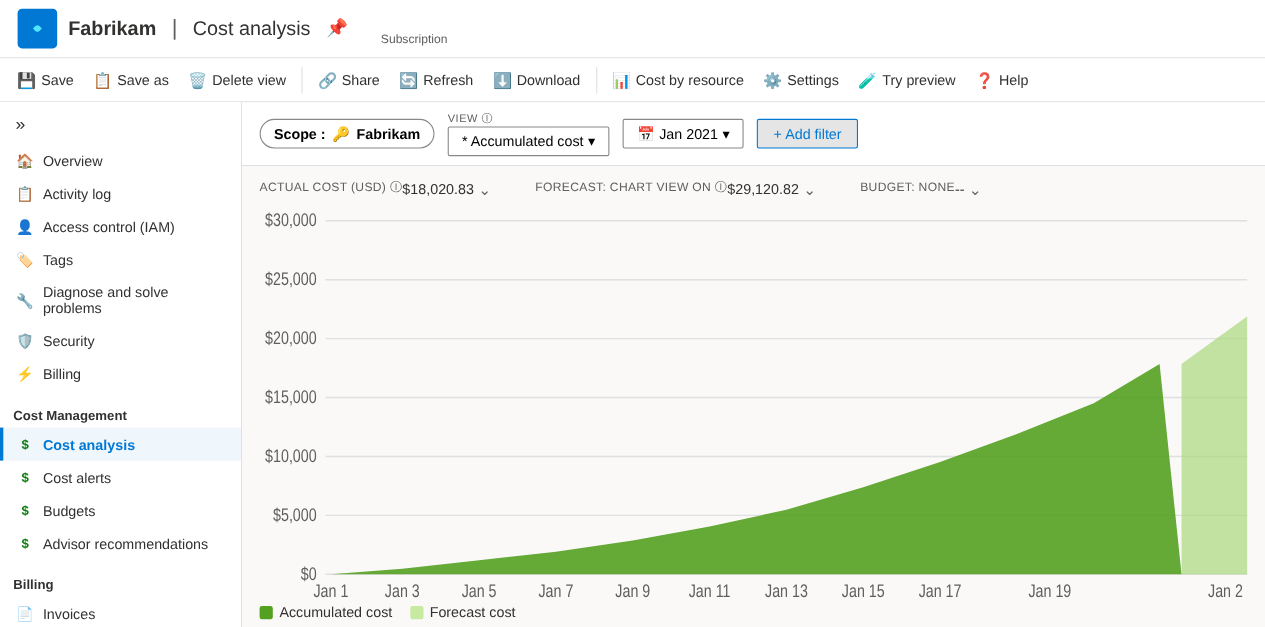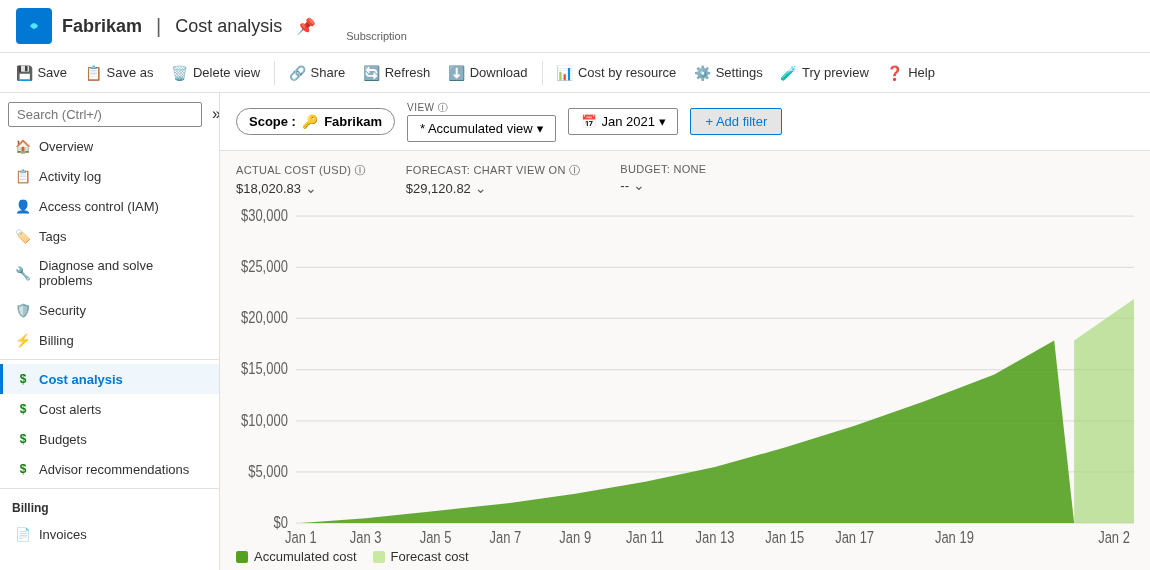--- a/index.html
+++ b/index.html
@@ -36,21 +36,21 @@
     .content-header { background: #fff; padding: 8px 16px; border-bottom: 1px solid #e0e0e0; display: flex; align-items: center; gap: 12px; flex-wrap: wrap; }
     .scope-btn { display: flex; align-items: center; gap: 6px; padding: 5px 12px; border: 1px solid #8a8886; border-radius: 16px; background: #fff; cursor: pointer; font-size: 13px; font-weight: bold; }
     .view-group { display: flex; flex-direction: column; }
     .view-label { font-size: 10px; color: #605e5c; text-transform: uppercase; letter-spacing: 0.5px; }
     .view-btn { display: flex; align-items: center; gap: 4px; padding: 5px 12px; border: 1px solid #8a8886; border-radius: 2px; background: #fff; cursor: pointer; font-size: 13px; }
     .date-btn { display: flex; align-items: center; gap: 4px; padding: 5px 12px; border: 1px solid #8a8886; border-radius: 2px; background: #fff; cursor: pointer; font-size: 13px; }
     .add-filter-btn { display: flex; align-items: center; gap: 4px; padding: 5px 14px; border: 1px solid #0078d4; border-radius: 2px; background: #e5e5e5; cursor: pointer; color: #0078d4; font-size: 13px; }
 
     
     .metrics-row { padding: 12px 16px 0; display: flex; gap: 40px; background: #faf9f8; }
-    .metric-block { display: flex; flex-direction: column; }
+    .metric-block { display: flex; }
     .metric-label { font-size: 11px; color: #605e5c; text-transform: uppercase; letter-spacing: 0.3px; margin-bottom: 2px; display: flex; align-items: center; gap: 4px; }
     .metric-value { font-size: 24px; font-weight: 300; color: #323130; display: flex; align-items: center; gap: 4px; cursor: pointer; }
     .metric-arrow { font-size: 14px; color: #605e5c; }
 
     
     .chart-area { flex: 1; padding: 8px 16px 0; position: relative; overflow: hidden; }
     .chart-svg { width: 100%; height: 100%; }
 
     
     .chart-legend { display: flex; align-items: center; gap: 16px; padding: 4px 16px 6px; background: #faf9f8; }
@@ -121,21 +121,20 @@
   <button class="toolbar-btn">
     <span class="t-icon">❓</span>
     <span>Help</span>
   </button>
 </div>
 
 <div class="main-layout">
 
   <div class="sidebar">
     <div class="sidebar-top">
-      <input type="text" placeholder="Search (Ctrl+/)" style="">
       <button class="collapse-btn">»</button>
     </div>
 
     <div class="sidebar-item">
       <span class="sidebar-icon">🏠</span>
       <span>Overview</span>
     </div>
     <div class="sidebar-item">
       <span class="sidebar-icon">📋</span>
       <span>Activity log</span>
@@ -155,20 +154,21 @@
     <div class="sidebar-item">
       <span class="sidebar-icon">🛡️</span>
       <span>Security</span>
     </div>
     <div class="sidebar-item">
       <span class="sidebar-icon">⚡</span>
       <span>Billing</span>
     </div>
 
     <div class="sidebar-divider"></div>
+    <div class="sidebar-section">Cost Management</div>
 
     <div class="sidebar-item active">
       <span class="sidebar-icon" style="color:#107c10;font-weight:bold;font-size:12px;">$</span>
       <span>Cost analysis</span>
     </div>
     <div class="sidebar-item">
       <span class="sidebar-icon" style="color:#107c10;font-weight:bold;font-size:12px;">$</span>
       <span>Cost alerts</span>
     </div>
     <div class="sidebar-item">
@@ -194,21 +194,21 @@
     <div class="content-header">
       <button class="scope-btn">
         <span>Scope :</span>
         <span>🔑</span>
         <span>Fabrikam</span>
       </button>
 
       <div class="view-group">
         <span class="view-label">VIEW ⓘ</span>
         <button class="view-btn">
-          <span>* Accumulated view</span>
+          <span>* Accumulated cost</span>
           <span>▾</span>
         </button>
       </div>
 
       <button class="date-btn">
         <span>📅</span>
         <span>Jan 2021</span>
         <span>▾</span>
       </button>
 

